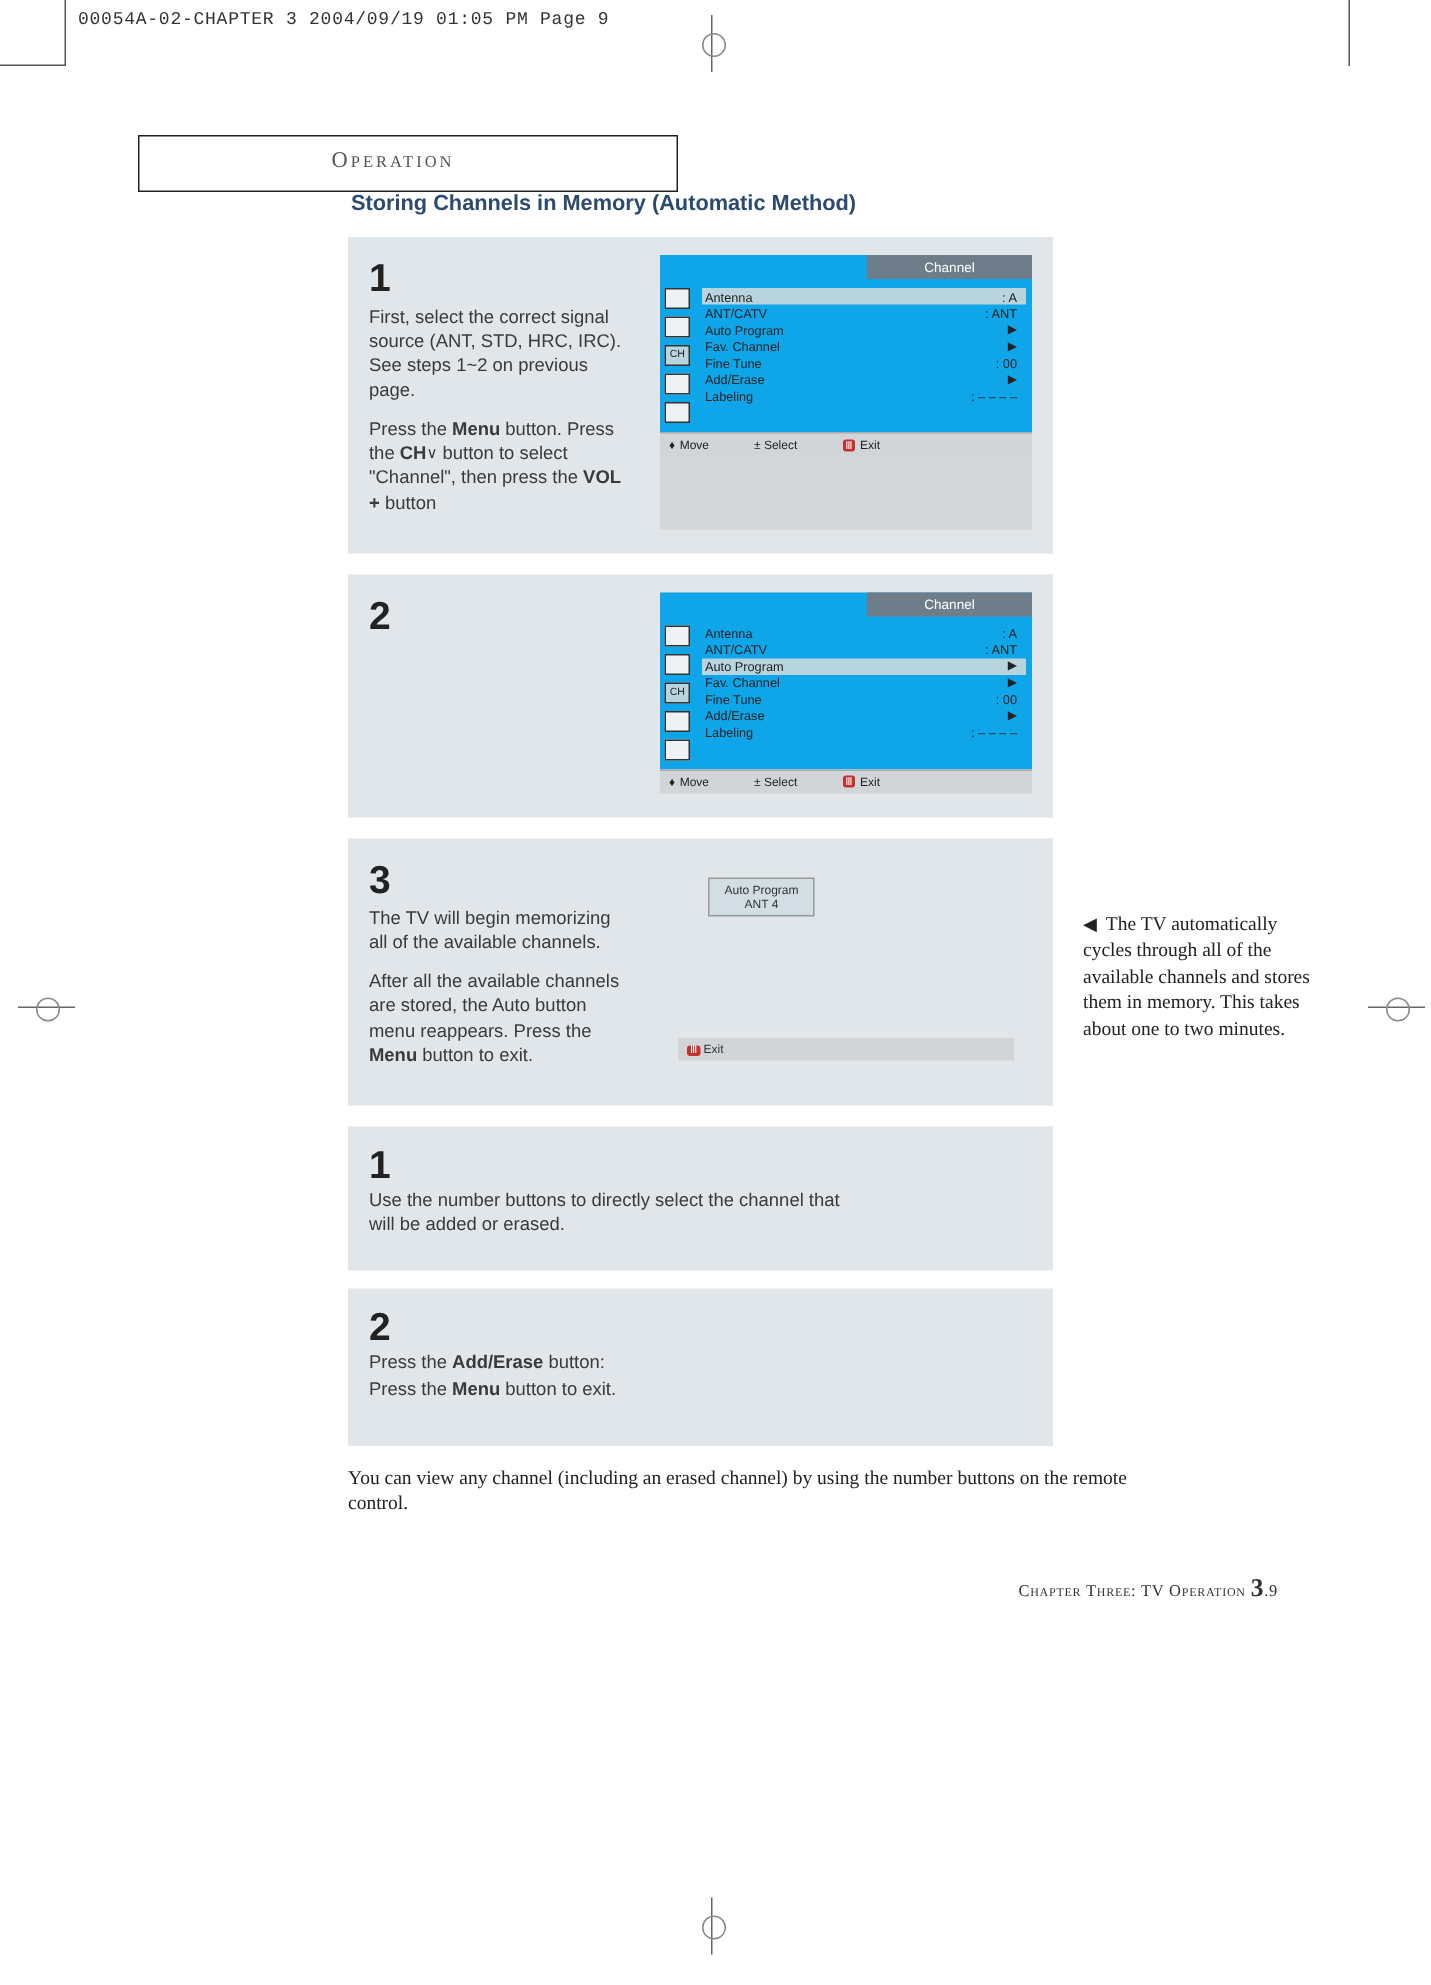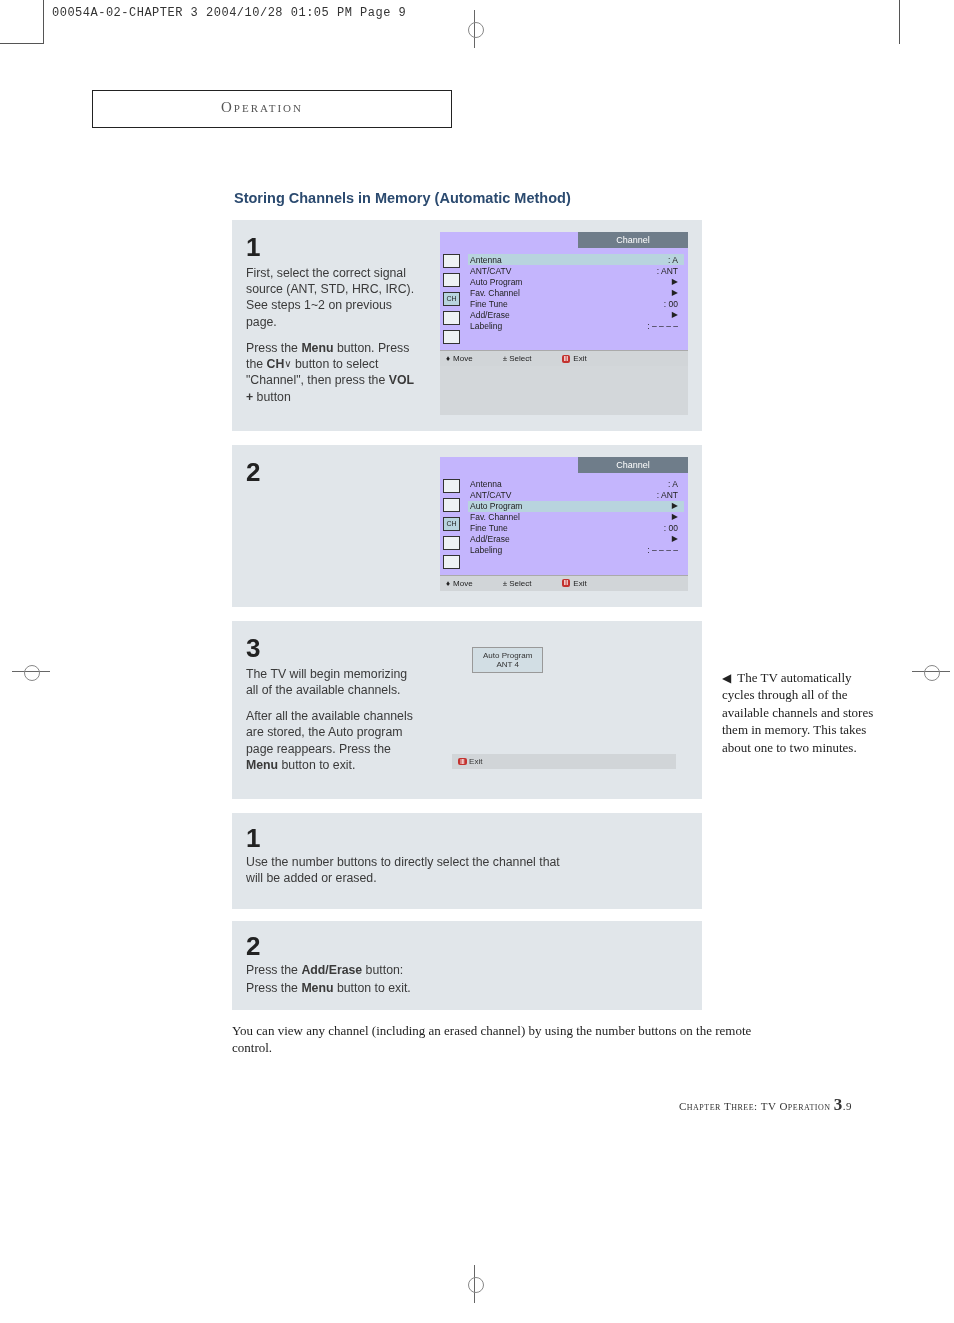--- a/index.html
+++ b/index.html
@@ -14,34 +14,34 @@
   .reg-right::after { content: ""; position: absolute; left: 2px; top: 2px; width: 14px; height: 14px; border: 1px solid #888; border-radius: 50%; }
   .reg-left { position: absolute; top: 663px; left: 22px; width: 18px; height: 18px; }
   .reg-left::before { content: ""; position: absolute; top: 8px; left: -10px; height: 1px; width: 38px; background: #666; }
   .reg-left::after { content: ""; position: absolute; left: 2px; top: 2px; width: 14px; height: 14px; border: 1px solid #888; border-radius: 50%; }
   .reg-bottom { position: absolute; bottom: 30px; left: 466px; width: 18px; height: 18px; }
   .reg-bottom::before { content: ""; position: absolute; left: 8px; top: -10px; width: 1px; height: 38px; background: #666; }
   .reg-bottom::after { content: ""; position: absolute; left: 2px; top: 2px; width: 14px; height: 14px; border: 1px solid #888; border-radius: 50%; }
   .crop-t { position: absolute; top: 0; right: 54px; width: 1px; height: 44px; background: #555; }
 
   .content { position: absolute; left: 92px; top: 90px; width: 790px; }
-  .op-box { border: 1px solid #222; width: 360px; height: 38px; position: relative; margin-bottom: 62px; }
+  .op-box { border: 1px solid #222; width: 360px; height: 38px; position: relative; }
   .op-box .label { position: absolute; left: 128px; top: 8px; font-family: Georgia, "Times New Roman", serif; font-variant: small-caps; letter-spacing: 2px; font-size: 15px; color: #555; }
 
   .sec-title { font-weight: bold; color: #2b4a6f; font-size: 14.5px; margin: 0 0 14px 142px; }
 
   .step-card { background: #e1e6ea; width: 470px; margin-left: 140px; padding: 12px 14px 16px 14px; display: flex; gap: 18px; margin-bottom: 14px; position: relative; }
   .step-left { width: 176px; flex: 0 0 176px; color: #3a3a3a; font-size: 12.3px; line-height: 1.32; }
   .step-num { font: 900 26px Arial; color: #222; margin-bottom: 2px; }
   .step-left p { margin-bottom: 10px; }
   .step-left b { font-weight: bold; }
   .chev { display: inline-block; font-size: 10px; line-height: 1; transform: translateY(-1px); }
 
   .osd { background: #d3d7da; width: 250px; padding: 0; font-size: 9px; color: #222; }
-  .osd-inner { background: #c4b5fd; margin: 0; }
+  .osd-inner { background: #0ea5e9; margin: 0; }
   .osd-title { background: #6f7d8a; color: #fff; text-align: center; padding: 3px 0; font-size: 9px; width: 110px; float: right; }
   .osd-body { clear: both; display: flex; }
   .osd-icons { width: 24px; display: flex; flex-direction: column; gap: 5px; padding: 6px 3px; }
   .osd-icons span { width: 17px; height: 14px; border: 1px solid #333; display: block; background: #eef2f4; position: relative; font-size: 7px; text-align: center; line-height: 12px; }
   .osd-icons span.hl { background: #b8d4de; }
   .osd-list { flex: 1; padding: 6px 4px 18px 4px; }
   .osd-row { display: flex; justify-content: space-between; padding: 0.5px 6px 0.5px 2px; font-size: 8.5px; }
   .osd-row.hl { background: #b8d4de; }
   .osd-row .arrow { font-size: 8px; }
   .osd-foot { background: #d1d5d8; padding: 3px 6px; font-size: 8px; display: flex; gap: 30px; border-top: 1px solid #aaa; }
@@ -67,21 +67,21 @@
   .page-foot { position: absolute; right: 30px; bottom: -58px; font-family: Georgia, "Times New Roman", serif; font-size: 11px; color: #333; font-variant: small-caps; letter-spacing: 0.5px; }
   .page-foot .big { font-size: 17px; font-weight: bold; }
 
   .clearfix::after { content: ""; display: table; clear: both; }
 </style>
 </head>
 <body>
 
 <div class="crop-tl"></div>
 <div class="crop-t"></div>
-<div class="page-meta">00054A-02-CHAPTER 3  2004/10/28  01:05 PM  Page 9</div>
+<div class="page-meta">00054A-02-CHAPTER 3  2004/09/19  01:05 PM  Page 9</div>
 <div class="reg-top"></div>
 <div class="reg-right"></div>
 <div class="reg-left"></div>
 <div class="reg-bottom"></div>
 
 <div class="content">
 
   <div class="op-box">
     <span class="label">Operation</span>
   </div>
@@ -213,21 +213,21 @@
       </div>
     </div>
   </div>
 
   <div class="step3-row">
     <div class="step-card" style="margin-left:0;">
       <div class="step-left">
         <div class="step-num">3</div>
         <p>The TV will begin memorizing all of the available channels.</p>
         <p>
-          <span>After all the available channels are stored, the Auto program page reappears. Press the </span><b>Menu</b><span> button to exit.</span>
+          <span>After all the available channels are stored, the Auto button menu reappears. Press the </span><b>Menu</b><span> button to exit.</span>
         </p>
       </div>
       <div class="osd3">
         <div class="box">
           <div>Auto Program</div>
           <div>ANT    4</div>
         </div>
         <div class="exitbar">
           <span class="pill">Ⅲ</span> <span>Exit</span>
         </div>
@@ -242,21 +242,21 @@
   <div class="step-card2">
     <div class="step-num">1</div>
     <p style="max-width:330px">Use the number buttons to directly select the channel that will be added or erased.</p>
   </div>
 
   <div class="step-card2">
     <div class="step-num">2</div>
     <p style="margin-bottom:2px">
       <span>Press the </span><b>Add/Erase</b><span> button:</span>
     </p>
-    <p style="margin-bottom:0">
+    <p style="margin-bottom:16px">
       <span>Press the </span><b>Menu</b><span> button to exit.</span>
     </p>
   </div>
 
   <div class="foot-note">You can view any channel (including an erased channel) by using the number buttons on the remote control.</div>
 
   <div class="page-foot">
     <span>Chapter Three: TV Operation </span><span class="big">3</span><span>.9</span>
   </div>
 

